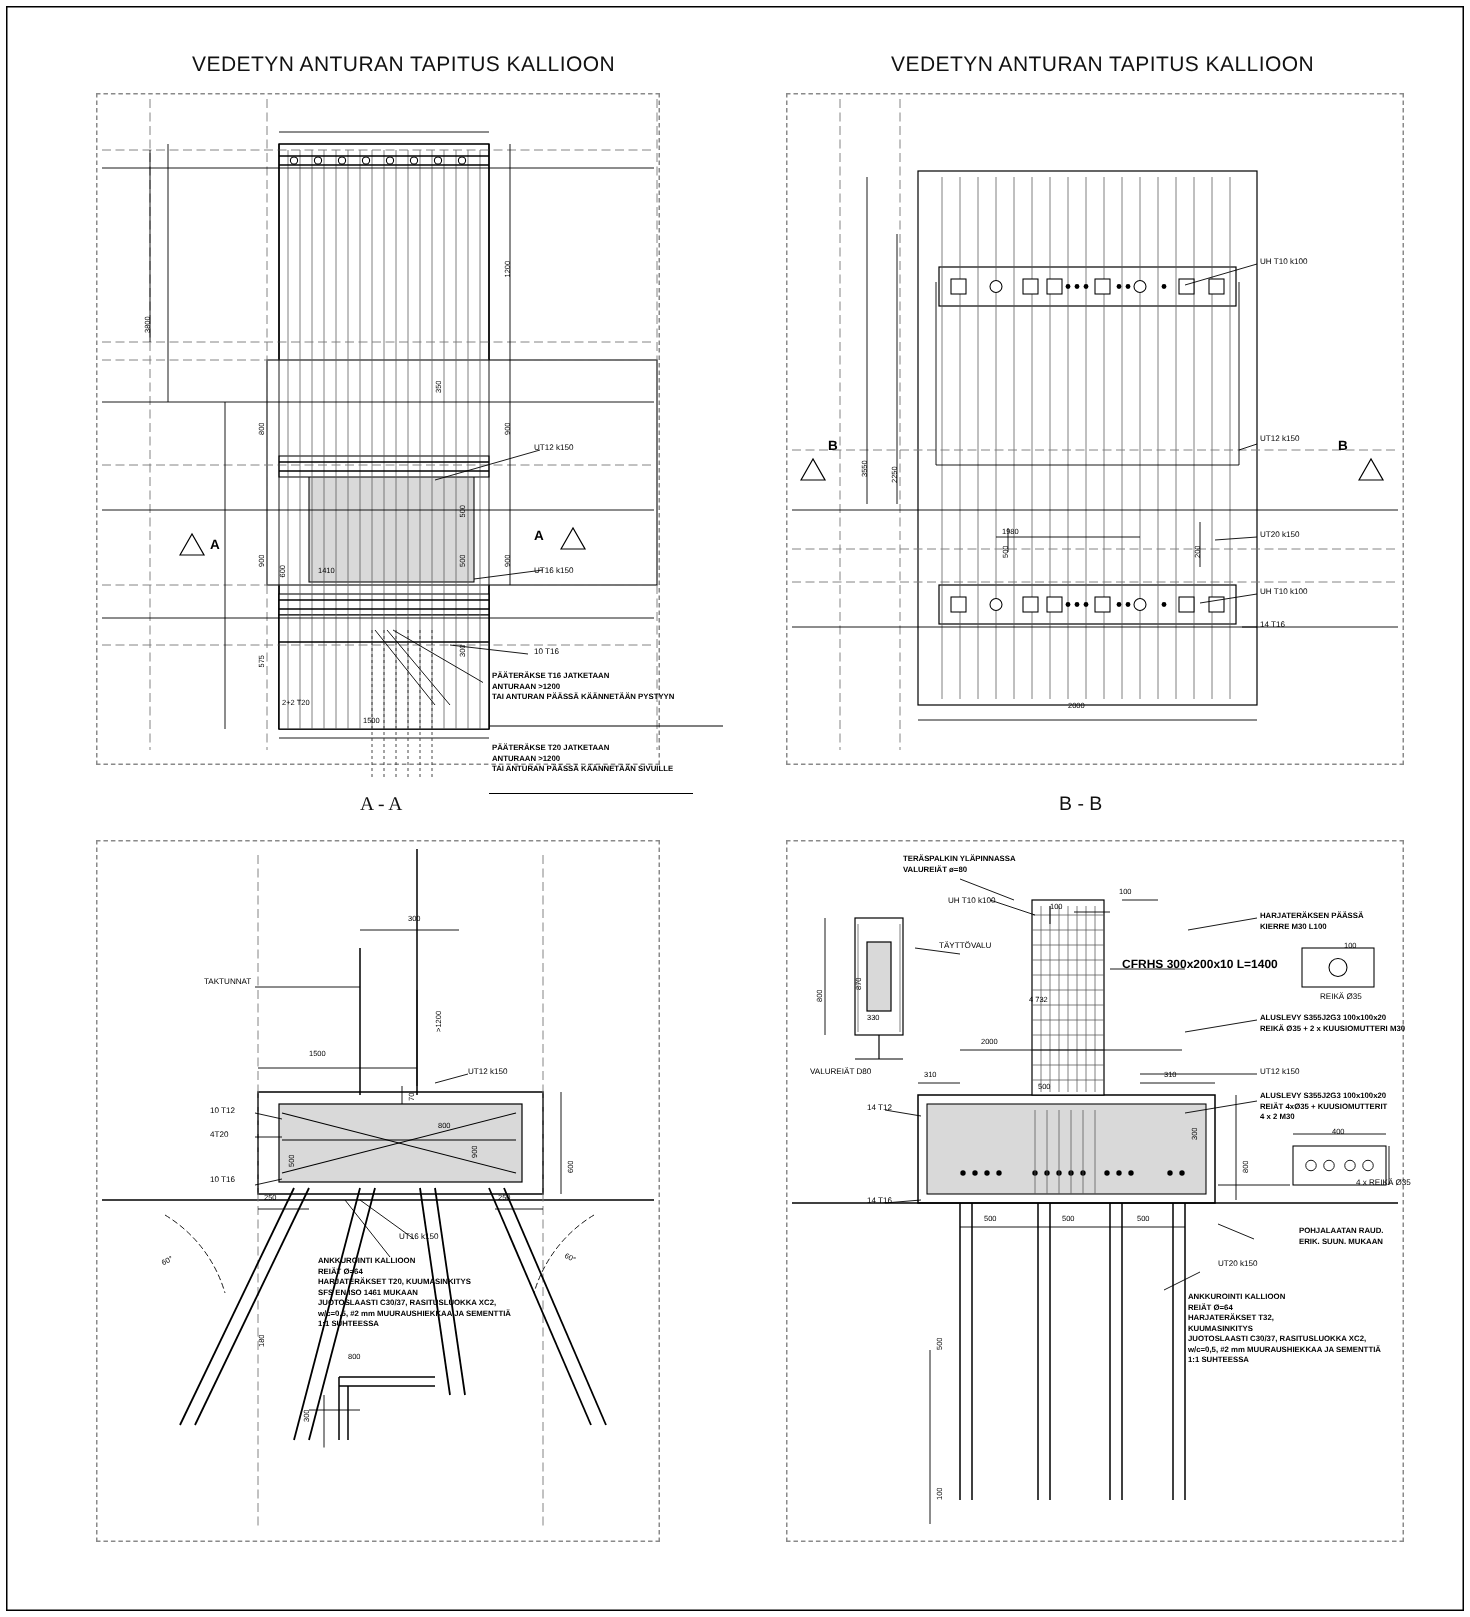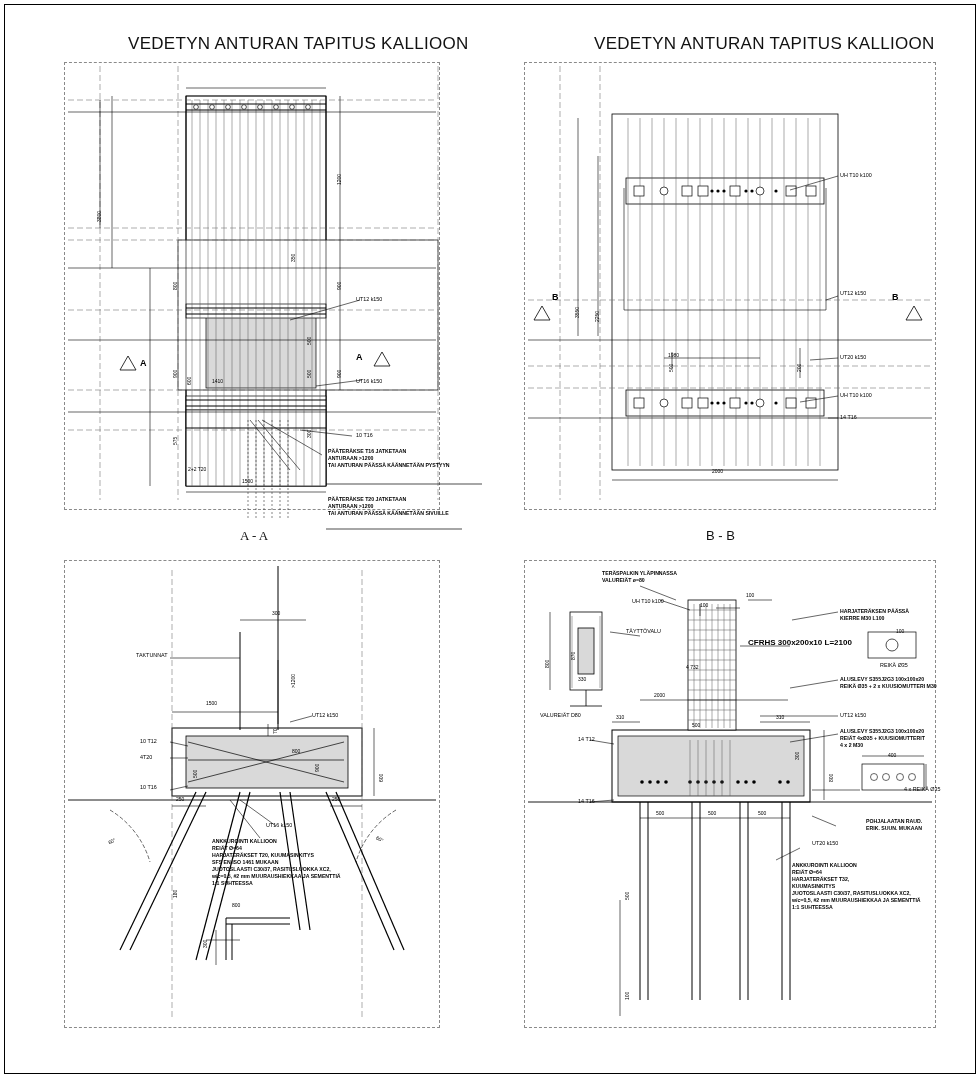--- a/index.html
+++ b/index.html
@@ -10,21 +10,21 @@
     background:#ffffff;
     overflow:hidden;
   }
   .frame{
     position:absolute;left:4px;top:4px;width:972px;height:1070px;
     border:1.5px solid #000;
     box-sizing:border-box;
   }
   .title{
     position:absolute;
-    font-size:17px;
+    font-size:14px;
     letter-spacing:.3px;
     color:#111;
     white-space:nowrap;
     text-align:right;
   }
   .viewlabel{
     position:absolute;
     font-size:13px;
     color:#111;
     white-space:nowrap;
@@ -577,21 +577,21 @@
       <line x1="776" y1="860" x2="800" y2="848"></line>
     </g>
   </svg>
 
   <div class="note" style="left:602px;top:570px;">TERÄSPALKIN YLÄPINNASSA
 VALUREIÄT ø=80</div>
   <div class="lbl" style="left:632px;top:598px;">UH T10 k100</div>
   <div class="lbl" style="left:626px;top:628px;">TÄYTTÖVALU</div>
   <div class="lbl" style="left:540px;top:712px;">VALUREIÄT D80</div>
   <div class="lblbig" style="left:748px;top:638px;" style2="">CFRHS 300x200x10
-L=2100</div>
+L=1400</div>
   <div class="note" style="left:840px;top:608px;">HARJATERÄKSEN PÄÄSSÄ
 KIERRE M30 L100</div>
   <div class="lbl" style="left:880px;top:662px;">REIKÄ Ø35</div>
   <div class="note" style="left:840px;top:676px;">ALUSLEVY S355J2G3 100x100x20
 REIKÄ Ø35 + 2 x KUUSIOMUTTERI M30</div>
   <div class="lbl" style="left:840px;top:712px;">UT12 k150</div>
   <div class="note" style="left:840px;top:728px;">ALUSLEVY S355J2G3 100x100x20
 REIÄT 4xØ35 + KUUSIOMUTTERIT
 4 x 2 M30</div>
   <div class="lbl" style="left:904px;top:786px;">4 x REIKÄ Ø35</div>

